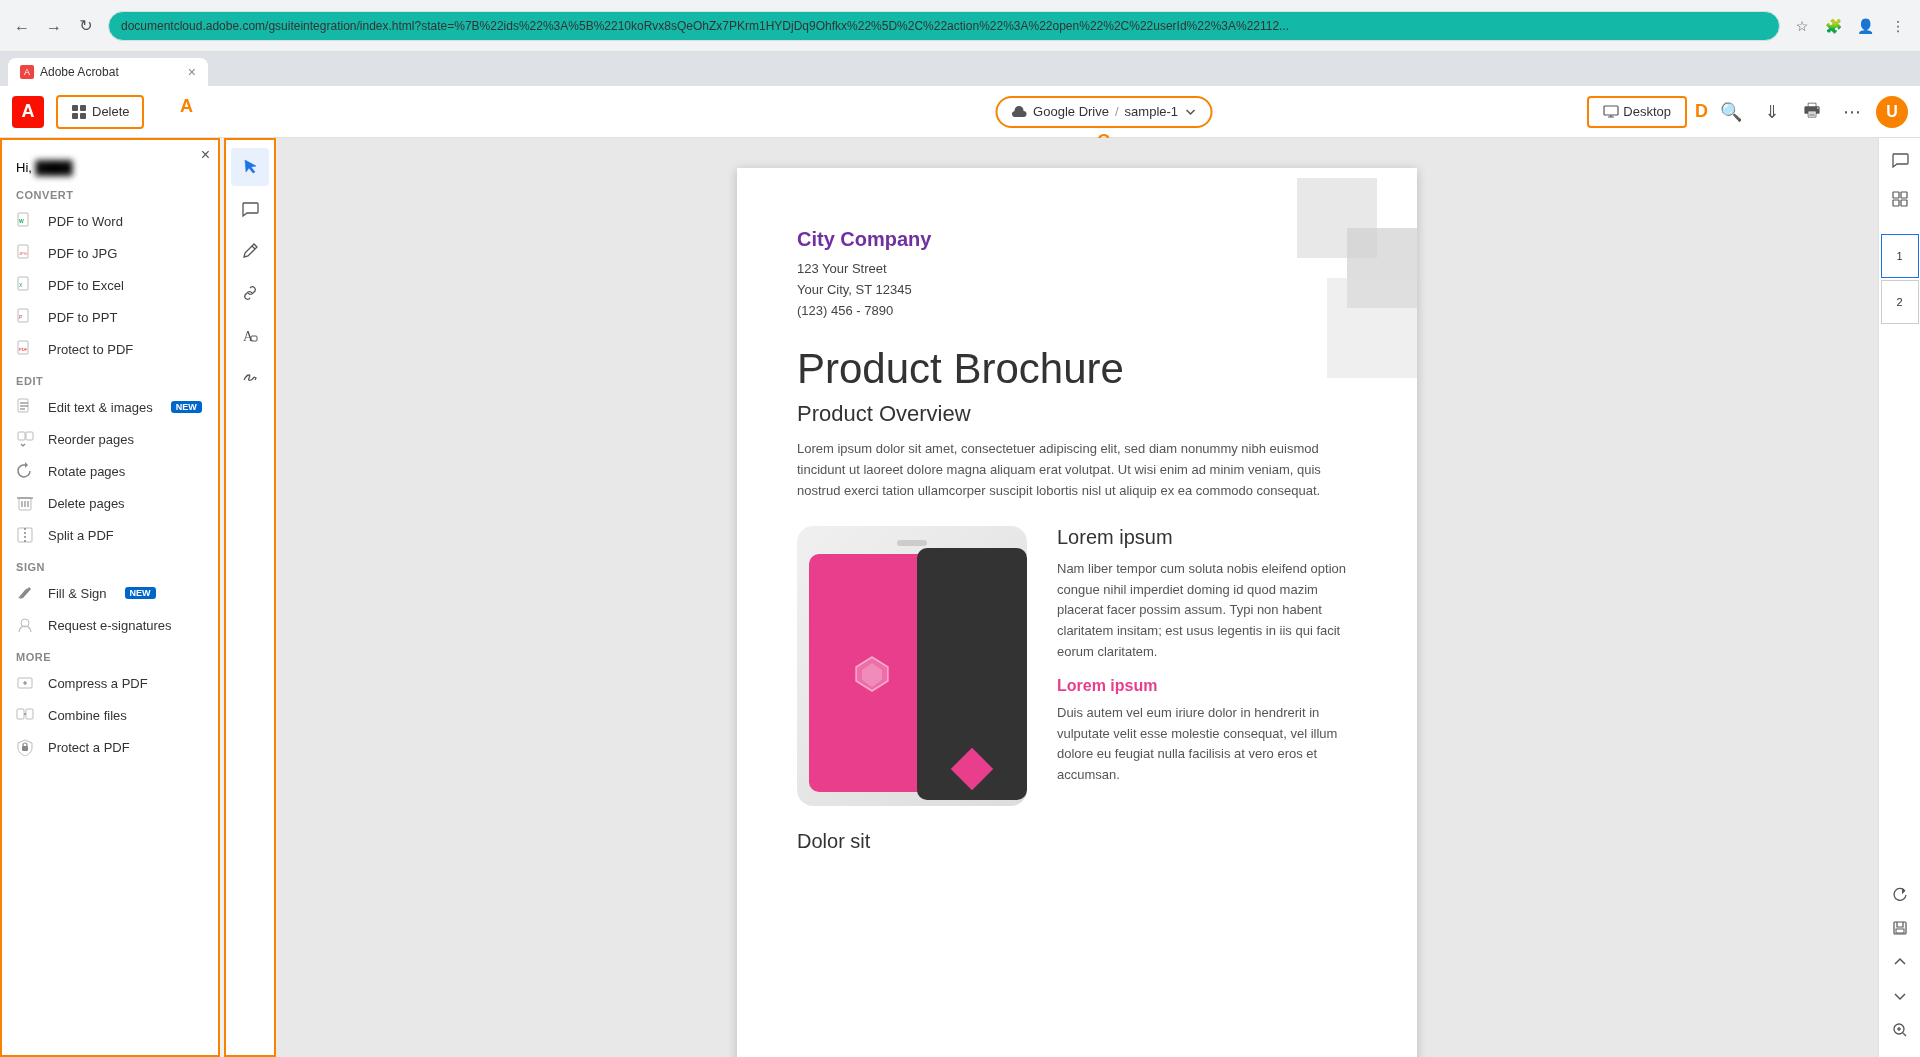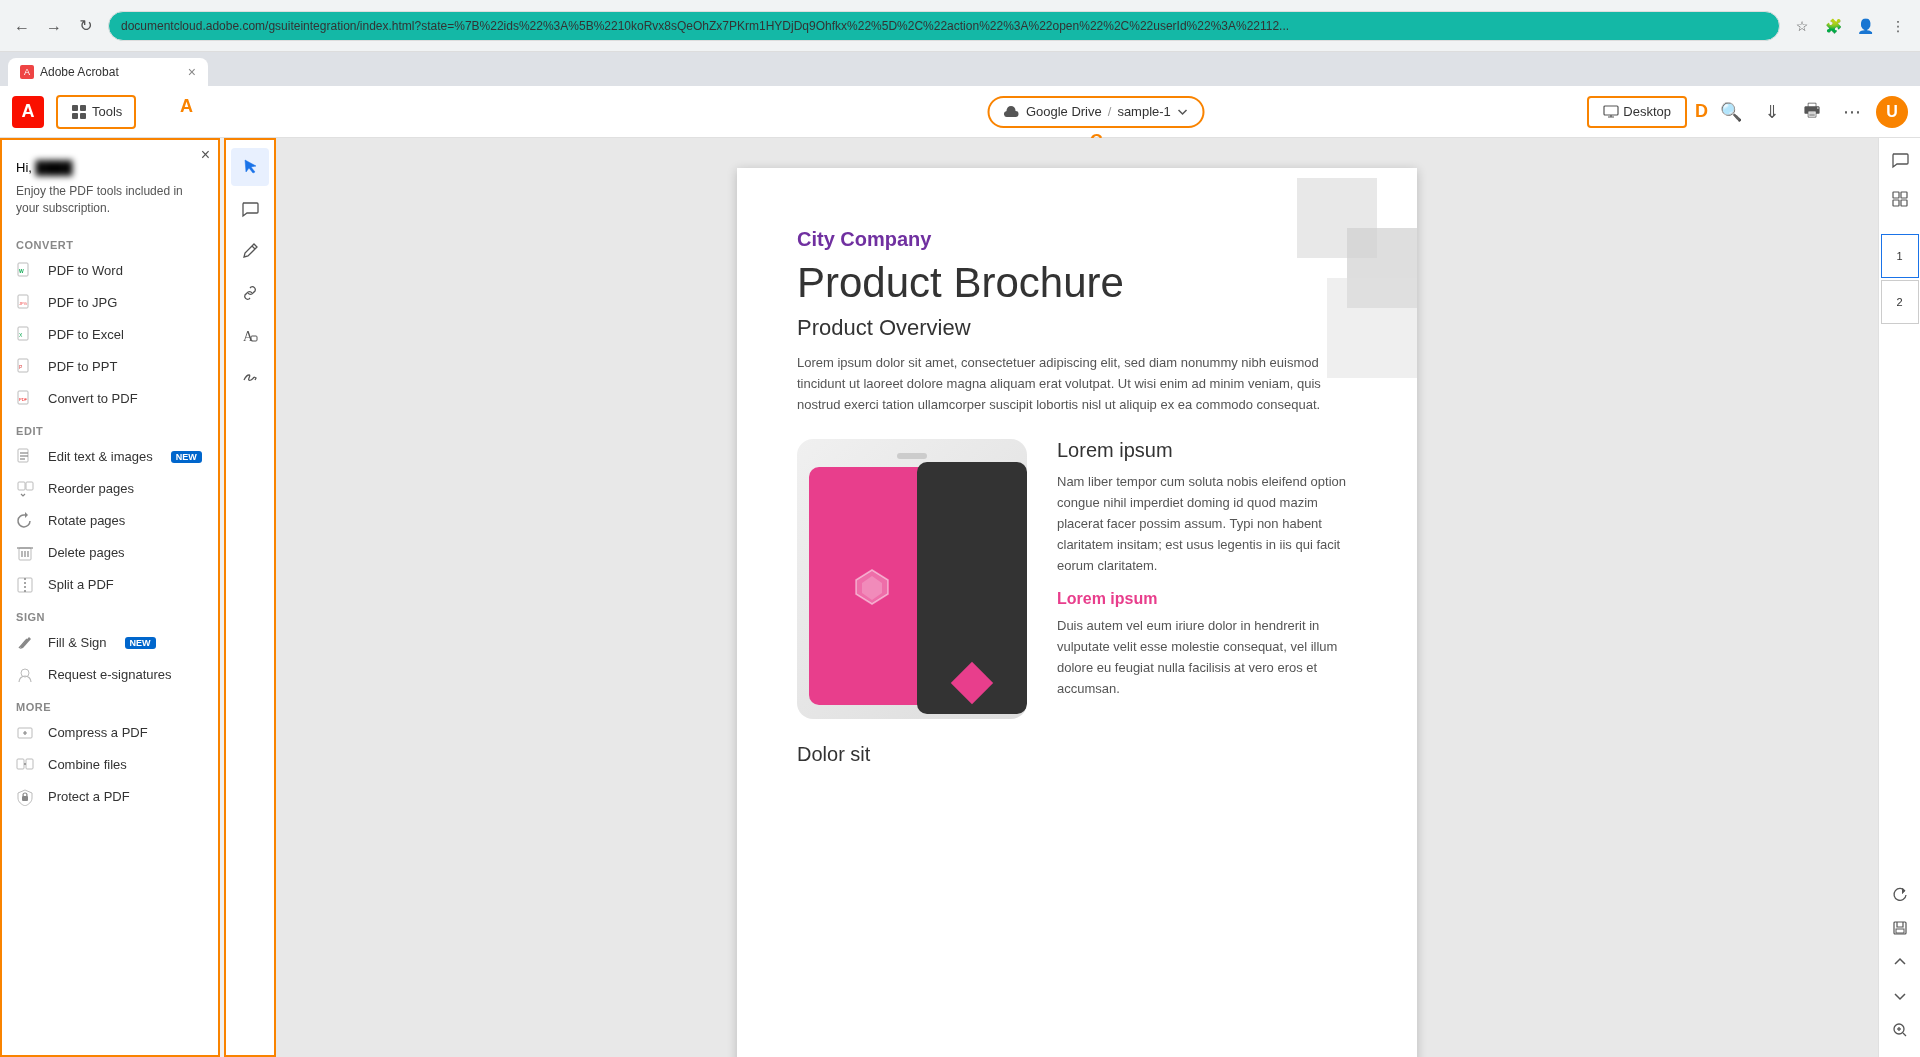--- a/index.html
+++ b/index.html
@@ -429,21 +429,21 @@
 
 <div class="app-header">
   <div class="adobe-logo">A</div>
   <div class="tools-tab">
     <svg class="icon-svg" viewBox="0 0 18 18" fill="none">
       <rect x="2" y="2" width="6" height="6" rx="1" fill="#555"></rect>
       <rect x="10" y="2" width="6" height="6" rx="1" fill="#555"></rect>
       <rect x="2" y="10" width="6" height="6" rx="1" fill="#555"></rect>
       <rect x="10" y="10" width="6" height="6" rx="1" fill="#555"></rect>
     </svg>
-    <span>Tools</span>
+    <span>Delete</span>
   </div>
   <span class="label-a" style="left: 180px; top: 10px;">A</span>
 
   <div class="header-center" style="position:relative;">
     <div class="breadcrumb-bar">
       <svg width="16" height="16" viewBox="0 0 16 16" fill="#555">
         <path d="M12 6.5A4.5 4.5 0 0 0 7.5 2a4.5 4.5 0 0 0-4.48 4.9A3 3 0 0 0 4 13h8a3 3 0 0 0 0-6z"></path>
       </svg>
       <span>Google Drive</span>
       <span class="breadcrumb-sep">/</span>
@@ -475,21 +475,20 @@
 </div>
 
 <div class="main-layout">
 
   <div class="left-sidebar">
     <button class="sidebar-close">×</button>
     <div class="sidebar-greeting">
       <span>Hi,</span>
       <span class="blur-text"> ████</span>
     </div>
-    <div class="sidebar-desc">Enjoy the PDF tools included in your subscription.</div>
 
     <div class="section-label">CONVERT</div>
     <div class="sidebar-item">
       <div class="sidebar-item-icon">
         <svg width="18" height="18" viewBox="0 0 18 18">
             <rect x="2" y="1" width="10" height="13" rx="1" fill="#fff" stroke="#bbb"></rect>
             <text x="3" y="11" font-size="5" fill="#1a5" font-weight="bold">W</text>
           </svg>
       </div>
       <span>PDF to Word</span>
@@ -521,21 +520,21 @@
       </div>
       <span>PDF to PPT</span>
     </div>
     <div class="sidebar-item">
       <div class="sidebar-item-icon">
         <svg width="18" height="18" viewBox="0 0 18 18">
             <rect x="2" y="1" width="10" height="13" rx="1" fill="#fff" stroke="#bbb"></rect>
             <text x="3" y="11" font-size="4" fill="#e00">PDF</text>
           </svg>
       </div>
-      <span>Convert to PDF</span>
+      <span>Protect to PDF</span>
     </div>
 
     <div class="section-label">EDIT</div>
     <div class="sidebar-item">
       <div class="sidebar-item-icon">
         <svg width="18" height="18" viewBox="0 0 18 18">
             <rect x="2" y="1" width="10" height="13" rx="1" fill="#fff" stroke="#bbb"></rect>
             <line x1="4" y1="5" x2="12" y2="5" stroke="#888" stroke-width="1.2"></line>
             <line x1="4" y1="8" x2="12" y2="8" stroke="#888" stroke-width="1.2"></line>
             <line x1="4" y1="11" x2="9" y2="11" stroke="#888" stroke-width="1.2"></line>
@@ -679,20 +678,25 @@
   <div class="doc-area">
     <div class="doc-page">
 
       <svg style="position:absolute;top:0;right:0;width:200px;height:220px;" viewBox="0 0 200 220">
         <rect x="80" y="10" width="80" height="80" fill="#e8e8e8"></rect>
         <rect x="130" y="60" width="80" height="80" fill="#d0d0d0" opacity="0.7"></rect>
         <rect x="110" y="110" width="100" height="100" fill="#e0e0e0" opacity="0.5"></rect>
       </svg>
 
       <div class="company-name">City Company</div>
+      <div class="company-address">
+        <span>123 Your Street</span><br>
+        <span>Your City, ST 12345</span><br>
+        <span>(123) 456 - 7890</span>
+      </div>
 
       <div class="product-brochure-title">Product Brochure</div>
 
       <div class="section-title">Product Overview</div>
       <div class="lorem-text">Lorem ipsum dolor sit amet, consectetuer adipiscing elit, sed diam nonummy nibh euismod tincidunt ut laoreet dolore magna aliquam erat volutpat. Ut wisi enim ad minim veniam, quis nostrud exerci tation ullamcorper suscipit lobortis nisl ut aliquip ex ea commodo consequat.</div>
 
       <div class="product-section">
 
         <div class="phone-img">
           <div class="phone-screen">

